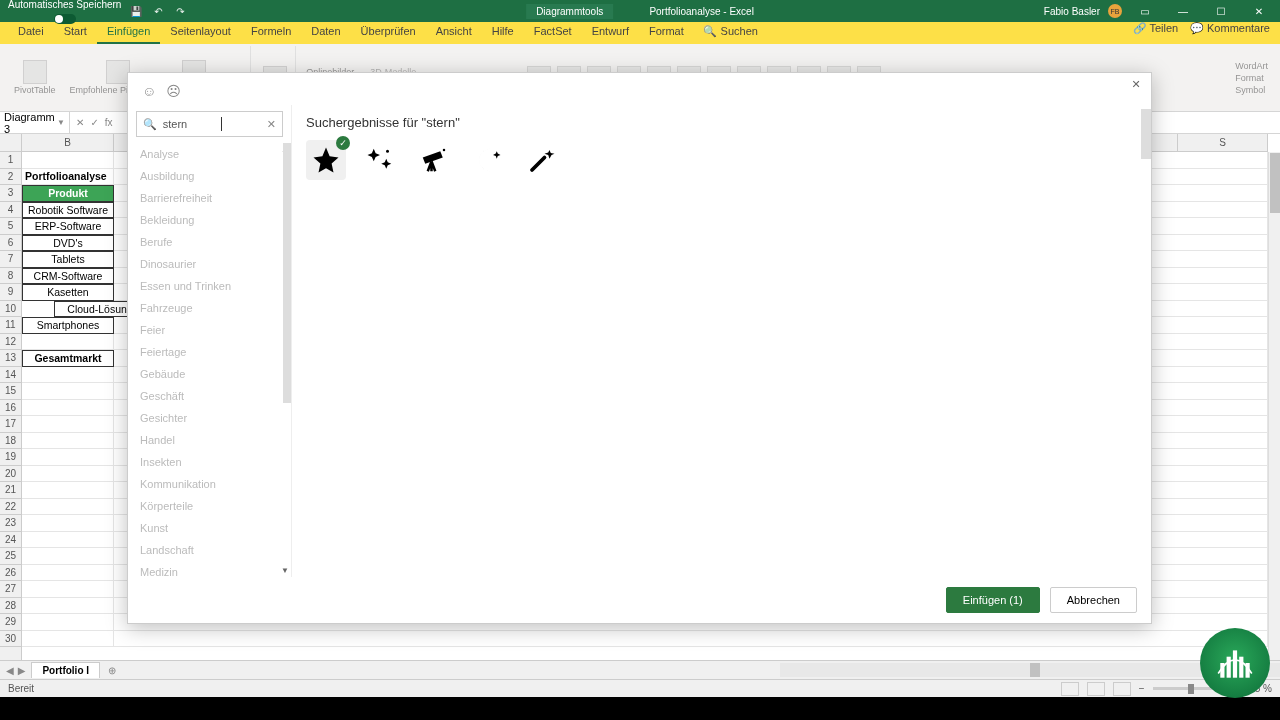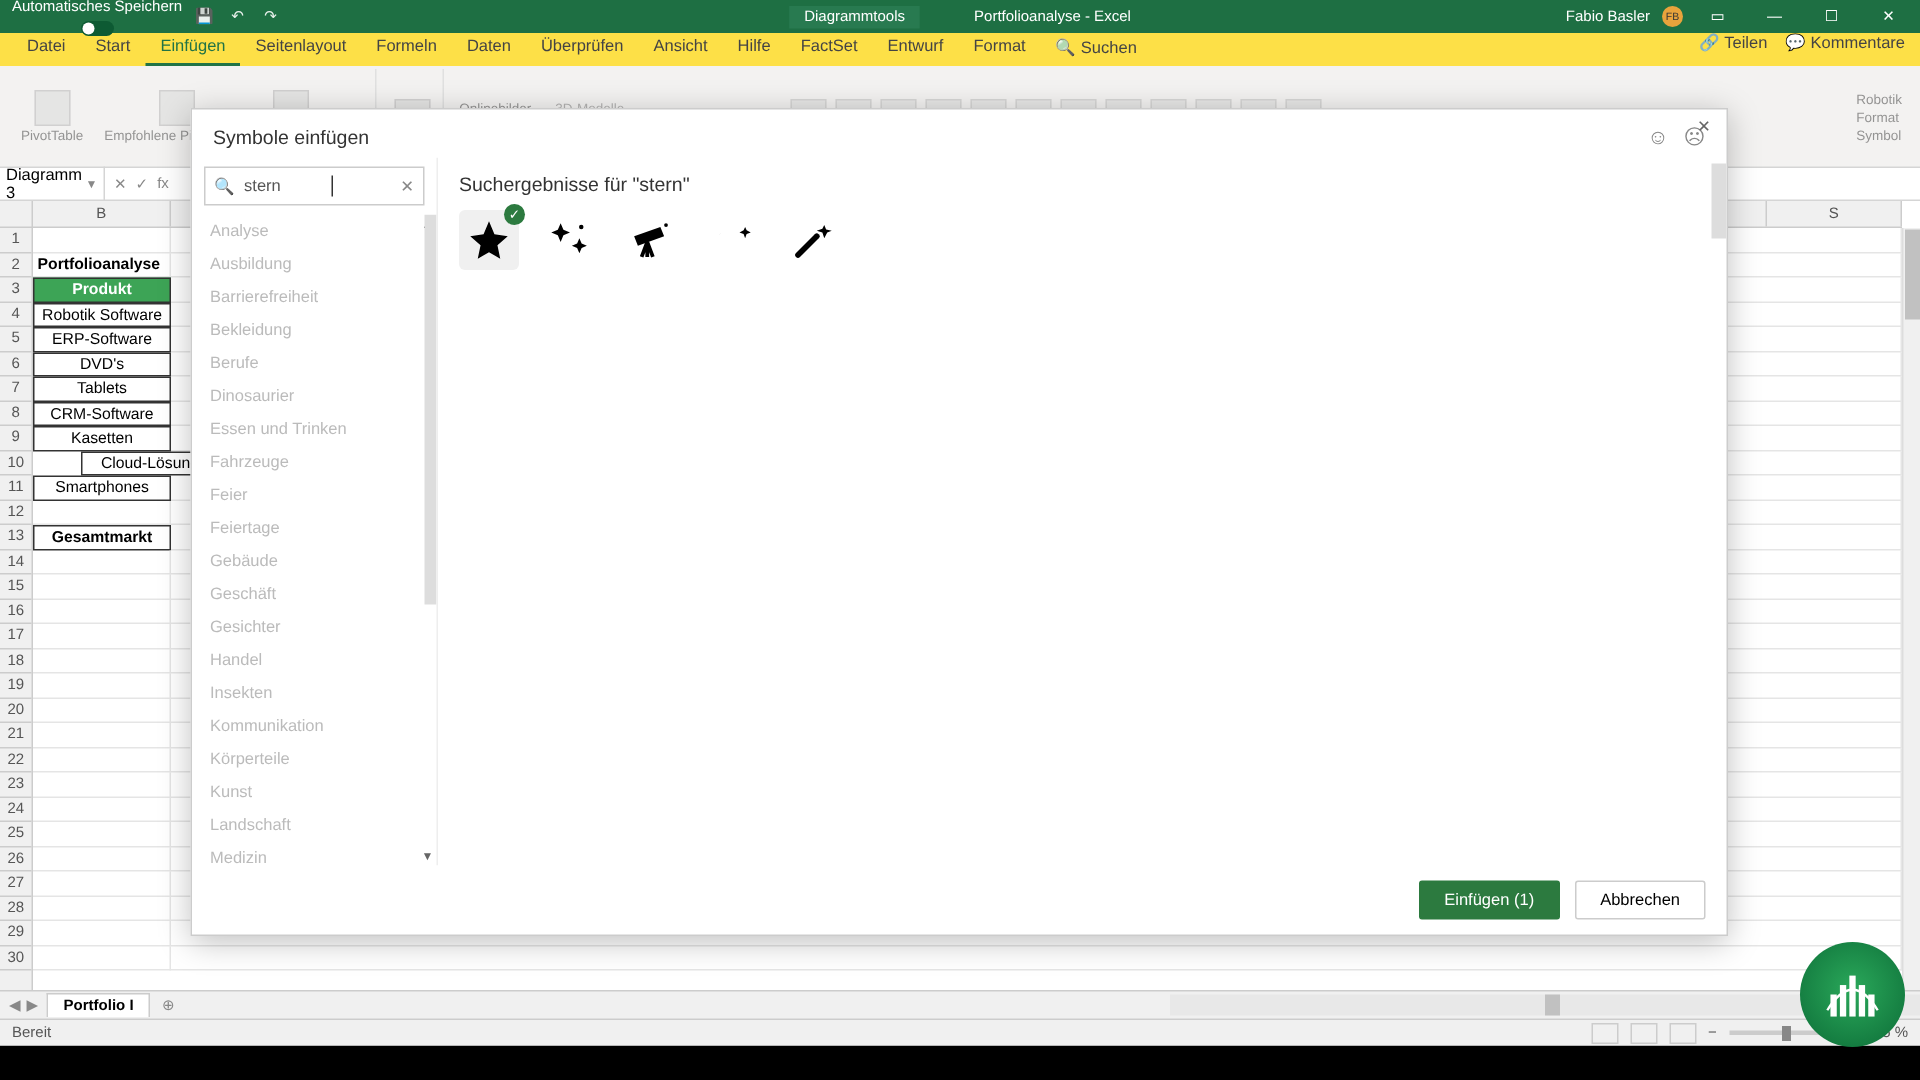--- a/index.html
+++ b/index.html
@@ -198,21 +198,21 @@
       <div class="ribbon-icon lg"></div>
       <div class="ribbon-icon lg"></div>
       <div class="ribbon-icon lg"></div>
       <div class="ribbon-icon lg"></div>
       <div class="ribbon-icon lg"></div>
       <div class="ribbon-icon lg"></div>
       <div class="ribbon-icon lg"></div>
       <div class="ribbon-icon lg"></div>
     </div>
     <div class="ribbon-row" style="flex-direction:column;gap:2px;padding:2px 6px;opacity:0.6">
-      <span>Robotik</span>
+      <span>WordArt</span>
       <span>Format</span>
       <span>Symbol</span>
     </div>
   </div>
 
   <div class="formula-row">
     <div class="namebox">
       <span>Diagramm 3</span>
         <span class="dd">▼</span>
     </div>
@@ -412,21 +412,20 @@
       <div class="zoom-slider"></div>
       <span>+</span>
       <span>115 %</span>
     </div>
   </div>
 </div>
 
 <div class="dialog">
   <div class="dialog-close">✕</div>
   <div class="dialog-header">
-    <div class="dialog-title">Symbole einfügen</div>
     <div class="dialog-header-icons">
       <span>☺</span>
       <span>☹</span>
     </div>
   </div>
   <div class="dialog-body">
     <div class="dialog-sidebar">
       <div class="search-box">
         <span>🔍</span>
         <span>stern</span>

